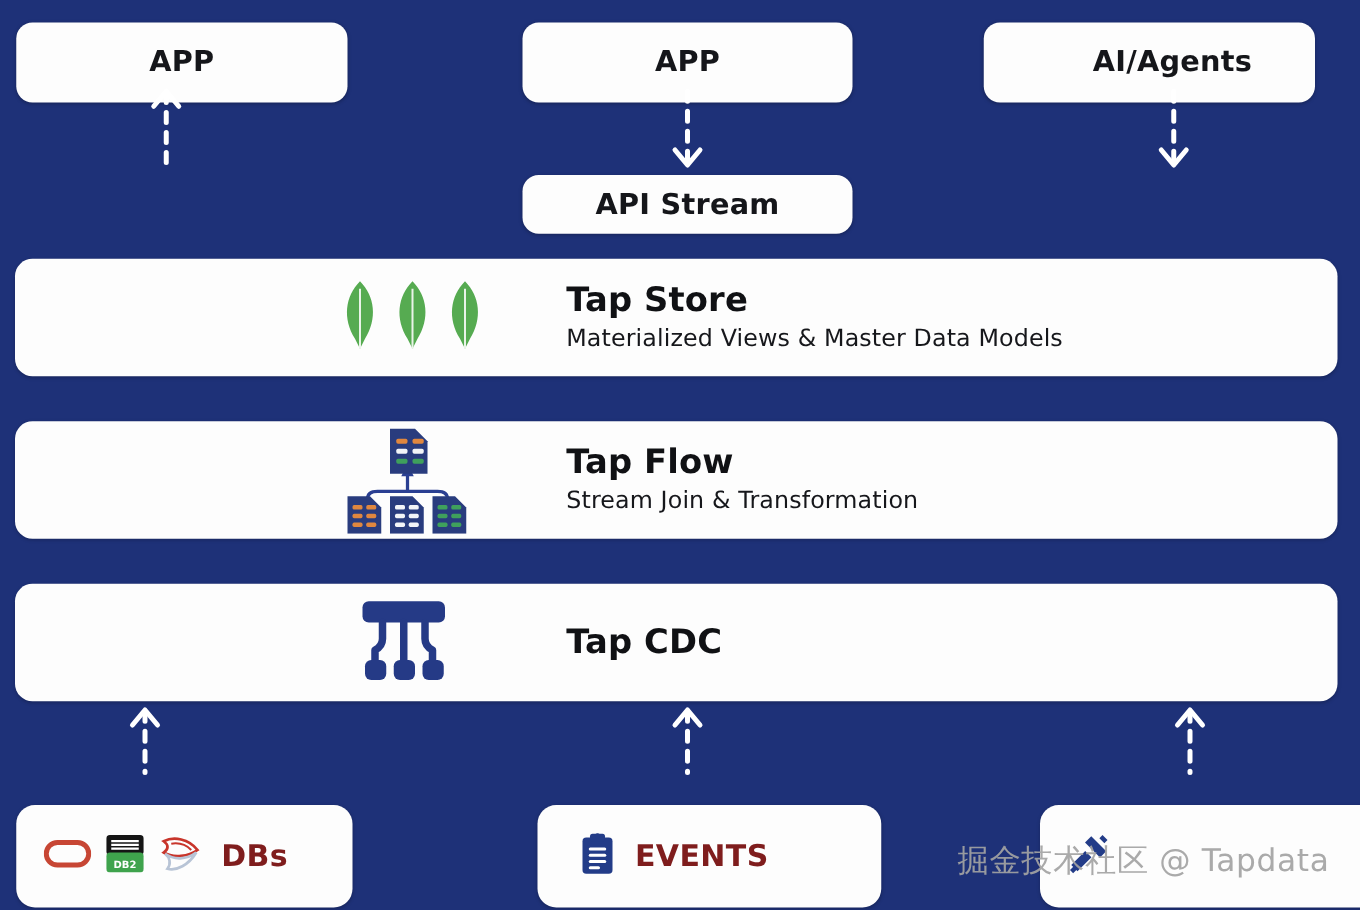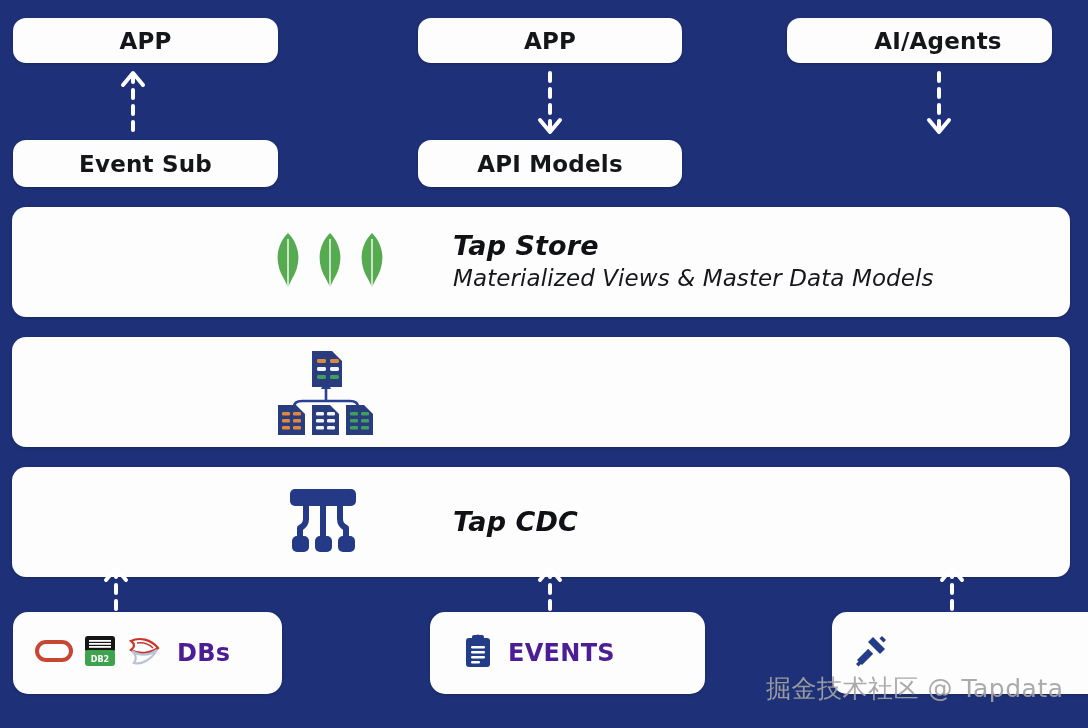--- a/index.html
+++ b/index.html
@@ -32,44 +32,43 @@
   }
   .pill-label {
     font-size: 23px;
     font-weight: 700;
     color: #15161a;
     letter-spacing: 0.2px;
     white-space: nowrap;
   }
 
   
-  .top-pill  { height: 45px; top: 18px; }
+  .top-pill  { height: 64px; top: 18px; }
   .mid-pill  { height: 47px; top: 140px; }
 
   .col-left   { left: 13px;  width: 265px; }
   .col-center { left: 418px; width: 264px; }
   .col-right  { left: 787px; width: 265px; padding-left: 37px; }
 
   
   .arrow {
     position: absolute;
     width: 26px;
     height: 66px;
   }
 
   
   .bar {
     position: absolute;
     left: 12px;
     width: 1058px;
-    height: 110px;
+    height: 94px;
     background: #fdfdfd;
     border-radius: 14px;
     box-shadow: 0 1px 3px rgba(0,0,0,0.22);
-    font-style: italic;
   }
   .bar-store { top: 207px; }
   .bar-flow  { top: 337px; }
   .bar-cdc   { top: 467px; }
 
   .bar-icon {
     position: absolute;
     left: 258px;
     top: 50%;
     transform: translateY(-50%);
@@ -84,47 +83,47 @@
     transform: translateY(-50%);
   }
   .bar-title {
     font-size: 27px;
     font-weight: 700;
     color: #101114;
     line-height: 1.18;
     letter-spacing: 0.1px;
   }
   .bar-sub {
-    font-size: 23px;
+    font-size: 19px;
     font-weight: 400;
     color: #16171b;
     line-height: 1.3;
     margin-top: 2px;
     letter-spacing: 0.1px;
   }
 
   
   .src {
     position: absolute;
-    top: 612px;
+    top: 644px;
     height: 82px;
     background: #fdfdfd;
     border-radius: 15px;
     box-shadow: 0 1px 3px rgba(0,0,0,0.22);
     display: flex;
     align-items: center;
   }
   .src-dbs    { left: 13px;  width: 247px; padding-left: 22px; }
   .src-events { left: 430px; width: 241px; padding-left: 34px; text-align: right; }
   .src-app    { left: 832px; width: 262px; padding-left: 22px; }
 
   .src-label {
     font-size: 24px;
     font-weight: 700;
-    color: #4c1d95;
+    color: #7f1d1d;
     white-space: nowrap;
     letter-spacing: 0.3px;
   }
   .src-icons {
     display: flex;
     align-items: center;
     gap: 12px;
     margin-right: 16px;
   }
 
@@ -171,25 +170,22 @@
     </svg>
   </div>
 
   <div class="arrow" style="left:926px; top:70px;">
     <svg width="26" height="66" viewBox="0 0 26 66">
       <path d="M13 3 L13 61" stroke="#ffffff" stroke-width="4" fill="none" stroke-dasharray="8 8" stroke-linecap="round"></path>
       <path d="M3 50 L13 62 L23 50" stroke="#ffffff" stroke-width="4" fill="none" stroke-linecap="round" stroke-linejoin="round"></path>
     </svg>
   </div>
 
-  <div class="card pill mid-pill col-left">
-    <span class="pill-label">Event Sub</span>
-  </div>
   <div class="card pill mid-pill col-center">
-    <span class="pill-label">API Models</span>
+    <span class="pill-label">API Stream</span>
   </div>
 
   <div class="bar bar-store">
     <div class="bar-icon">
       <svg width="120" height="62" viewBox="0 0 120 62">
         <g>
 
           <path d="M18 2 C30 14 32 32 22 48 L18 56 L14 48 C4 32 6 14 18 2 Z" fill="#56ab51"></path>
           <path d="M18 8 L18 56" stroke="#e9f3e8" stroke-width="1.6" fill="none"></path>
 
@@ -250,20 +246,24 @@
         <g>
           <path d="M72 56 H90 L99 65 V86 H72 Z" fill="#293c7e"></path>
           <rect x="76" y="63" width="8" height="3.6" rx="1.3" fill="#3fa05c"></rect>
           <rect x="87" y="63" width="8" height="3.6" rx="1.3" fill="#3fa05c"></rect>
           <rect x="76" y="70" width="8" height="3.6" rx="1.3" fill="#3fa05c"></rect>
           <rect x="87" y="70" width="8" height="3.6" rx="1.3" fill="#3fa05c"></rect>
           <rect x="76" y="77" width="8" height="3.6" rx="1.3" fill="#3fa05c"></rect>
           <rect x="87" y="77" width="8" height="3.6" rx="1.3" fill="#3fa05c"></rect>
         </g>
       </svg>
+    </div>
+    <div class="bar-text">
+      <div class="bar-title">Tap Flow</div>
+      <div class="bar-sub">Stream Join &amp; Transformation</div>
     </div>
   </div>
 
   <div class="bar bar-cdc">
     <div class="bar-icon" style="left:274px;">
       <svg width="74" height="70" viewBox="0 0 74 70">
         <rect x="4" y="2" width="66" height="17" rx="5" fill="#253a86"></rect>
         <g stroke="#253a86" stroke-width="6" fill="none" stroke-linecap="round" stroke-linejoin="round">
           <path d="M20 19 L20 32 Q20 38 14 41 L14 49"></path>
           <path d="M37 19 L37 49"></path>

